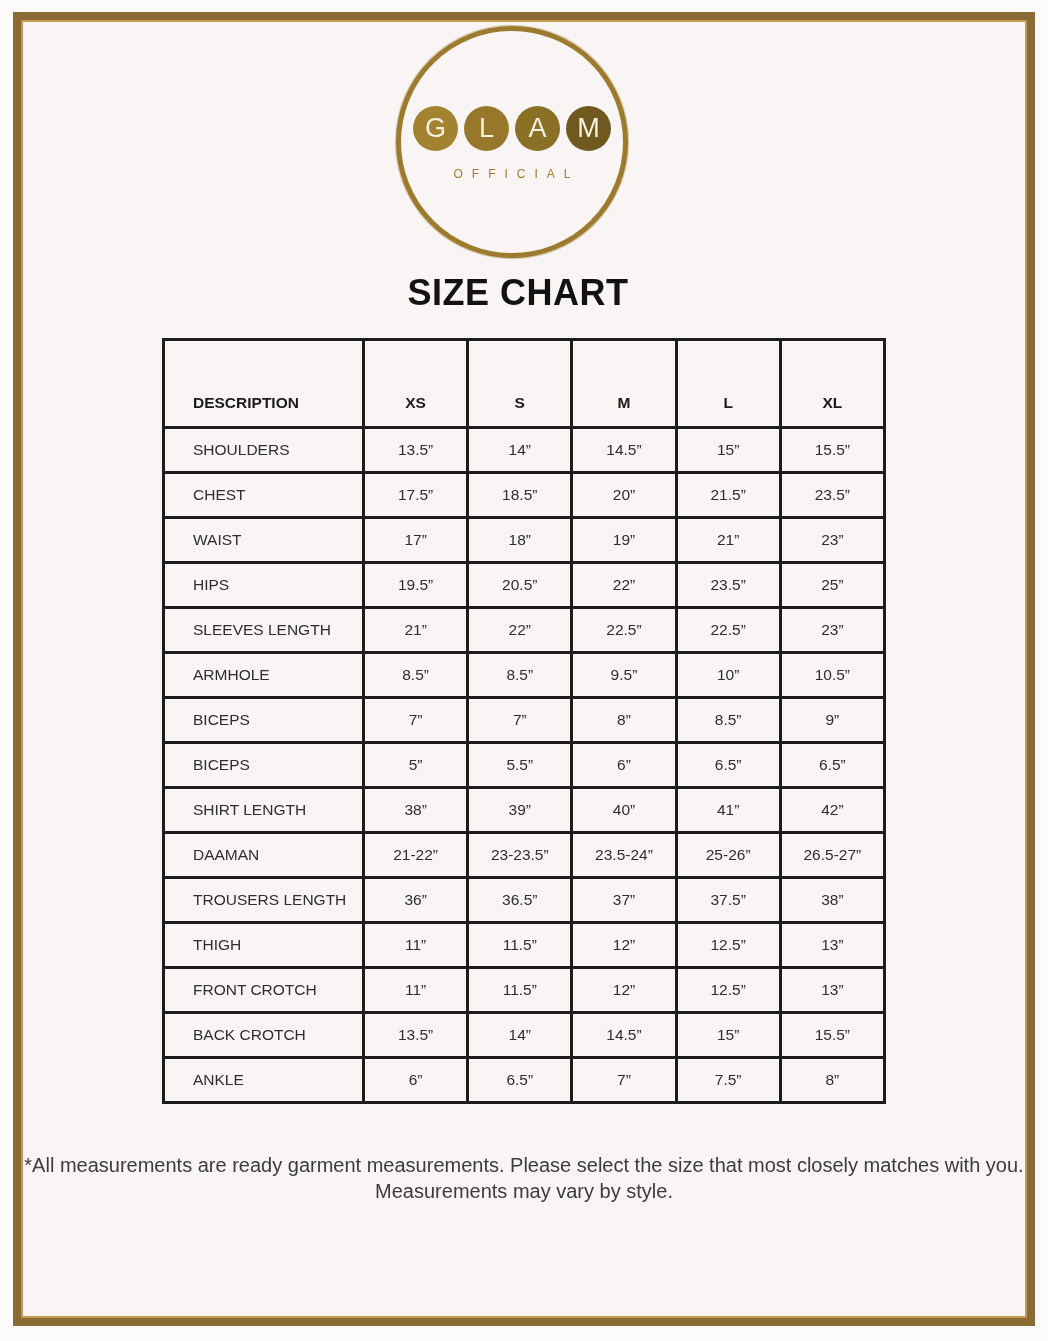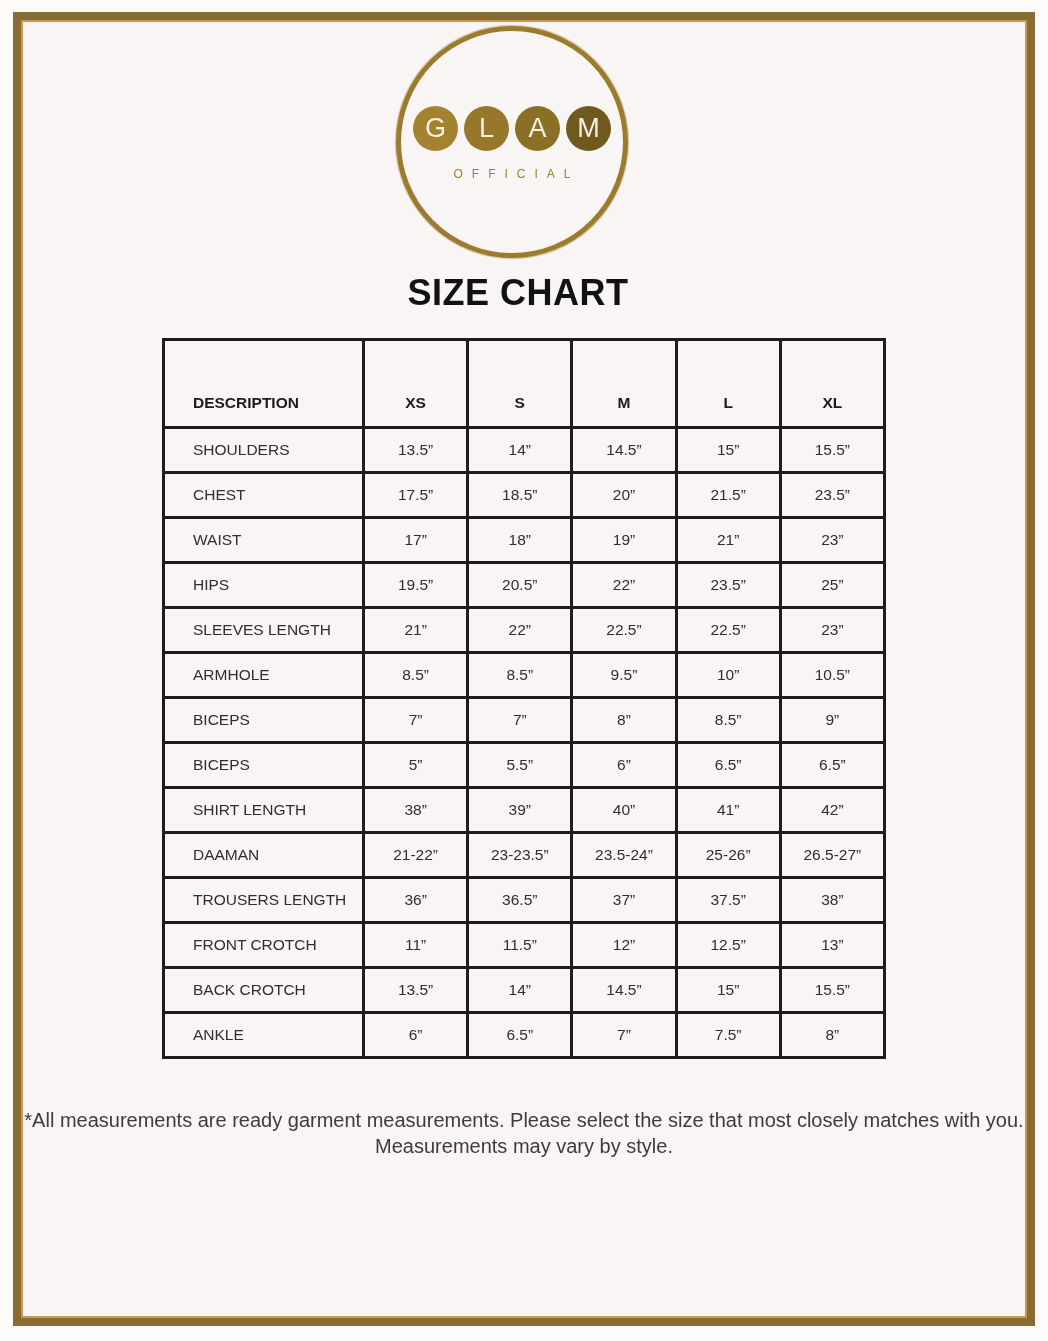--- a/index.html
+++ b/index.html
@@ -237,20 +237,28 @@
       </tr>
       <tr>
         <td class="desc">TROUSERS LENGTH</td>
         <td>36”</td>
         <td>36.5”</td>
         <td>37”</td>
         <td>37.5”</td>
         <td>38”</td>
       </tr>
       <tr>
+        <td class="desc">THIGH</td>
+        <td>11”</td>
+        <td>11.5”</td>
+        <td>12”</td>
+        <td>12.5”</td>
+        <td>13”</td>
+      </tr>
+      <tr>
         <td class="desc">FRONT CROTCH</td>
         <td>11”</td>
         <td>11.5”</td>
         <td>12”</td>
         <td>12.5”</td>
         <td>13”</td>
       </tr>
       <tr>
         <td class="desc">BACK CROTCH</td>
         <td>13.5”</td>

